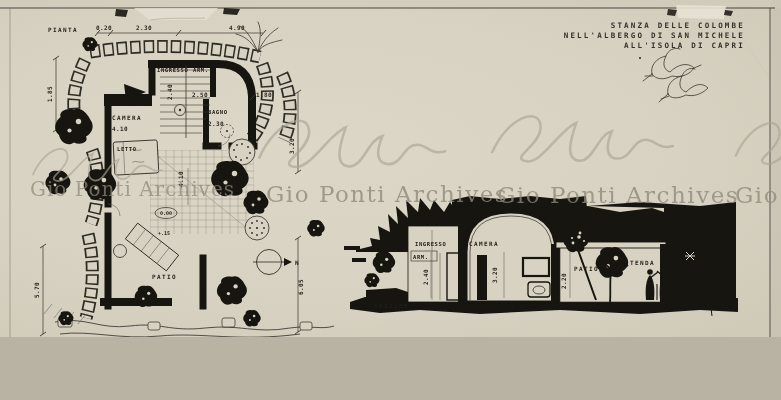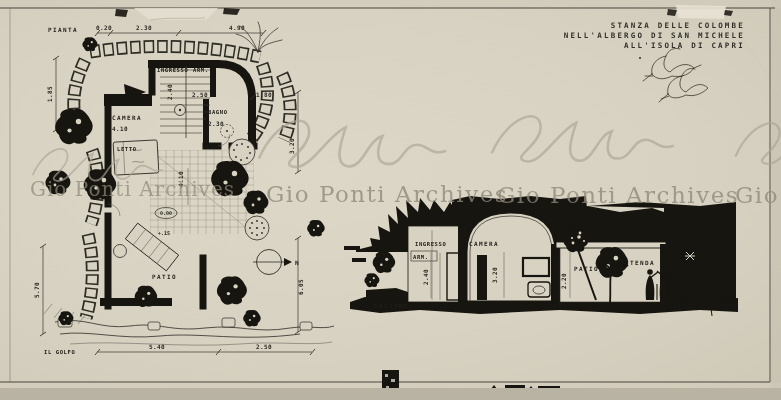--- a/index.html
+++ b/index.html
@@ -1,16 +1,16 @@
 <!DOCTYPE html>
 <html><head>
 <meta charset="utf-8">
 <style>
   html,body{margin:0;padding:0;background:#b9b3a4;}
-  .stage{position:relative;width:781px;height:388px;overflow:hidden;
+  .stage{position:relative;width:781px;height:337px;overflow:hidden;
          background:radial-gradient(ellipse at 40% 45%, #ddd7c7 0%, #d8d2c2 55%, #cfc9b8 100%);
          font-family:"DejaVu Sans Mono", monospace;}
   svg{position:absolute;left:0;top:0;}
   text{user-select:none;}
   .t-title{font-family:"DejaVu Sans Mono",monospace;font-size:7.5px;font-weight:bold;
            letter-spacing:2.2px;fill:#33302a;}
   .t-label{font-family:"DejaVu Sans Mono",monospace;font-size:6px;font-weight:bold;
            letter-spacing:1.4px;fill:#201e17;}
   .t-label-sm{font-family:"DejaVu Sans Mono",monospace;font-size:5.5px;font-weight:bold;
            letter-spacing:.6px;fill:#201e17;}

